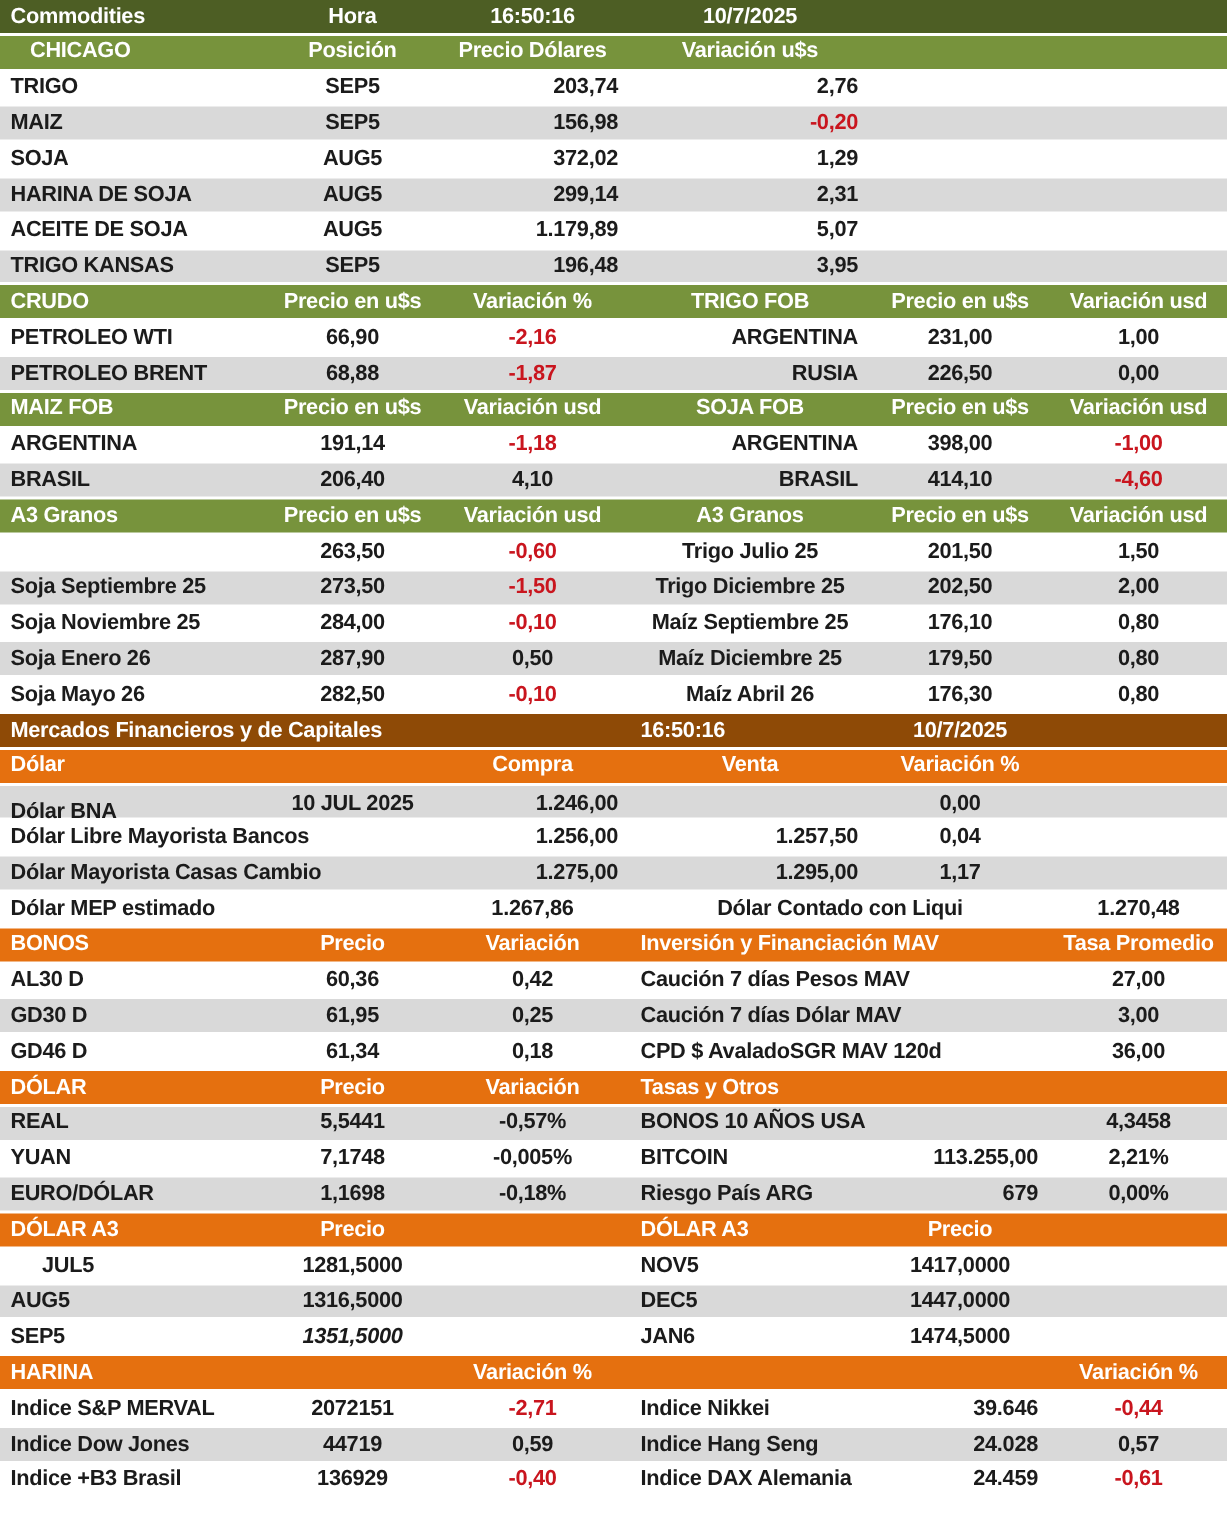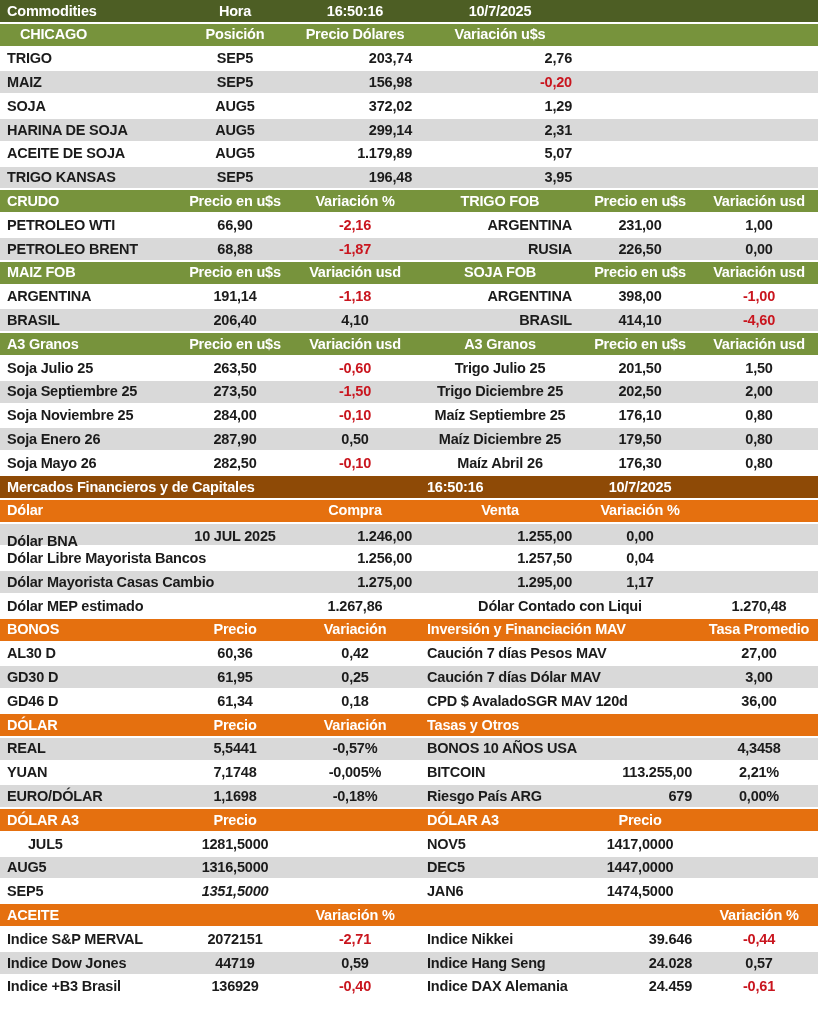--- a/index.html
+++ b/index.html
@@ -139,21 +139,20 @@
     </div>
     <div class="row r-green">
       <div class="cell l" style="grid-column: 1 / span 1;">A3 Granos</div>
       <div class="cell c" style="grid-column: 2 / span 1;">Precio en u$s</div>
       <div class="cell c" style="grid-column: 3 / span 1;">Variación usd</div>
       <div class="cell c" style="grid-column: 4 / span 1;">A3 Granos</div>
       <div class="cell c" style="grid-column: 5 / span 1;">Precio en u$s</div>
       <div class="cell c" style="grid-column: 6 / span 1;">Variación usd</div>
     </div>
     <div class="row r-w">
-      <div class="cell l" style="grid-column: 1 / span 1;">Soja Julio 25</div>
       <div class="cell c" style="grid-column: 2 / span 1;">263,50</div>
       <div class="cell c neg" style="grid-column: 3 / span 1;">-0,60</div>
       <div class="cell c" style="grid-column: 4 / span 1;">Trigo Julio 25</div>
       <div class="cell c" style="grid-column: 5 / span 1;">201,50</div>
       <div class="cell c" style="grid-column: 6 / span 1;">1,50</div>
     </div>
     <div class="row r-g">
       <div class="cell l" style="grid-column: 1 / span 1;">Soja Septiembre 25</div>
       <div class="cell c" style="grid-column: 2 / span 1;">273,50</div>
       <div class="cell c neg" style="grid-column: 3 / span 1;">-1,50</div>
@@ -193,21 +192,20 @@
     <div class="row r-orange">
       <div class="cell l" style="grid-column: 1 / span 1;">Dólar</div>
       <div class="cell c" style="grid-column: 3 / span 1;">Compra</div>
       <div class="cell c" style="grid-column: 4 / span 1;">Venta</div>
       <div class="cell c" style="grid-column: 5 / span 1;">Variación %</div>
     </div>
     <div class="row r-g">
       <div class="cell l" style="grid-column: 1 / span 1; margin-top: 10px;">Dólar BNA</div>
       <div class="cell c" style="grid-column: 2 / span 1;">10 JUL 2025</div>
       <div class="cell r" style="grid-column: 3 / span 1;">1.246,00</div>
-      <div class="cell r" style="grid-column: 4 / span 1;">1.255,00</div>
       <div class="cell c" style="grid-column: 5 / span 1;">0,00</div>
     </div>
     <div class="row r-w">
       <div class="cell l" style="grid-column: 1 / span 2;">Dólar Libre Mayorista Bancos</div>
       <div class="cell r" style="grid-column: 3 / span 1;">1.256,00</div>
       <div class="cell r" style="grid-column: 4 / span 1;">1.257,50</div>
       <div class="cell c" style="grid-column: 5 / span 1;">0,04</div>
     </div>
     <div class="row r-g">
       <div class="cell l" style="grid-column: 1 / span 2;">Dólar Mayorista Casas Cambio</div>
@@ -296,21 +294,21 @@
       <div class="cell l" style="grid-column: 4 / span 1;">DEC5</div>
       <div class="cell c" style="grid-column: 5 / span 1;">1447,0000</div>
     </div>
     <div class="row r-w">
       <div class="cell l" style="grid-column: 1 / span 1;">SEP5</div>
       <div class="cell c" style="grid-column: 2 / span 1; font-style: italic;">1351,5000</div>
       <div class="cell l" style="grid-column: 4 / span 1;">JAN6</div>
       <div class="cell c" style="grid-column: 5 / span 1;">1474,5000</div>
     </div>
     <div class="row r-orange">
-      <div class="cell l" style="grid-column: 1 / span 1;">ACEITE</div>
+      <div class="cell l" style="grid-column: 1 / span 1;">HARINA</div>
       <div class="cell c" style="grid-column: 3 / span 1;">Variación %</div>
       <div class="cell c" style="grid-column: 6 / span 1;">Variación %</div>
     </div>
     <div class="row r-w">
       <div class="cell l" style="grid-column: 1 / span 1;">Indice S&amp;P MERVAL</div>
       <div class="cell c" style="grid-column: 2 / span 1;">2072151</div>
       <div class="cell c neg" style="grid-column: 3 / span 1;">-2,71</div>
       <div class="cell l" style="grid-column: 4 / span 1;">Indice Nikkei</div>
       <div class="cell r" style="grid-column: 5 / span 1;">39.646</div>
       <div class="cell c neg" style="grid-column: 6 / span 1;">-0,44</div>

